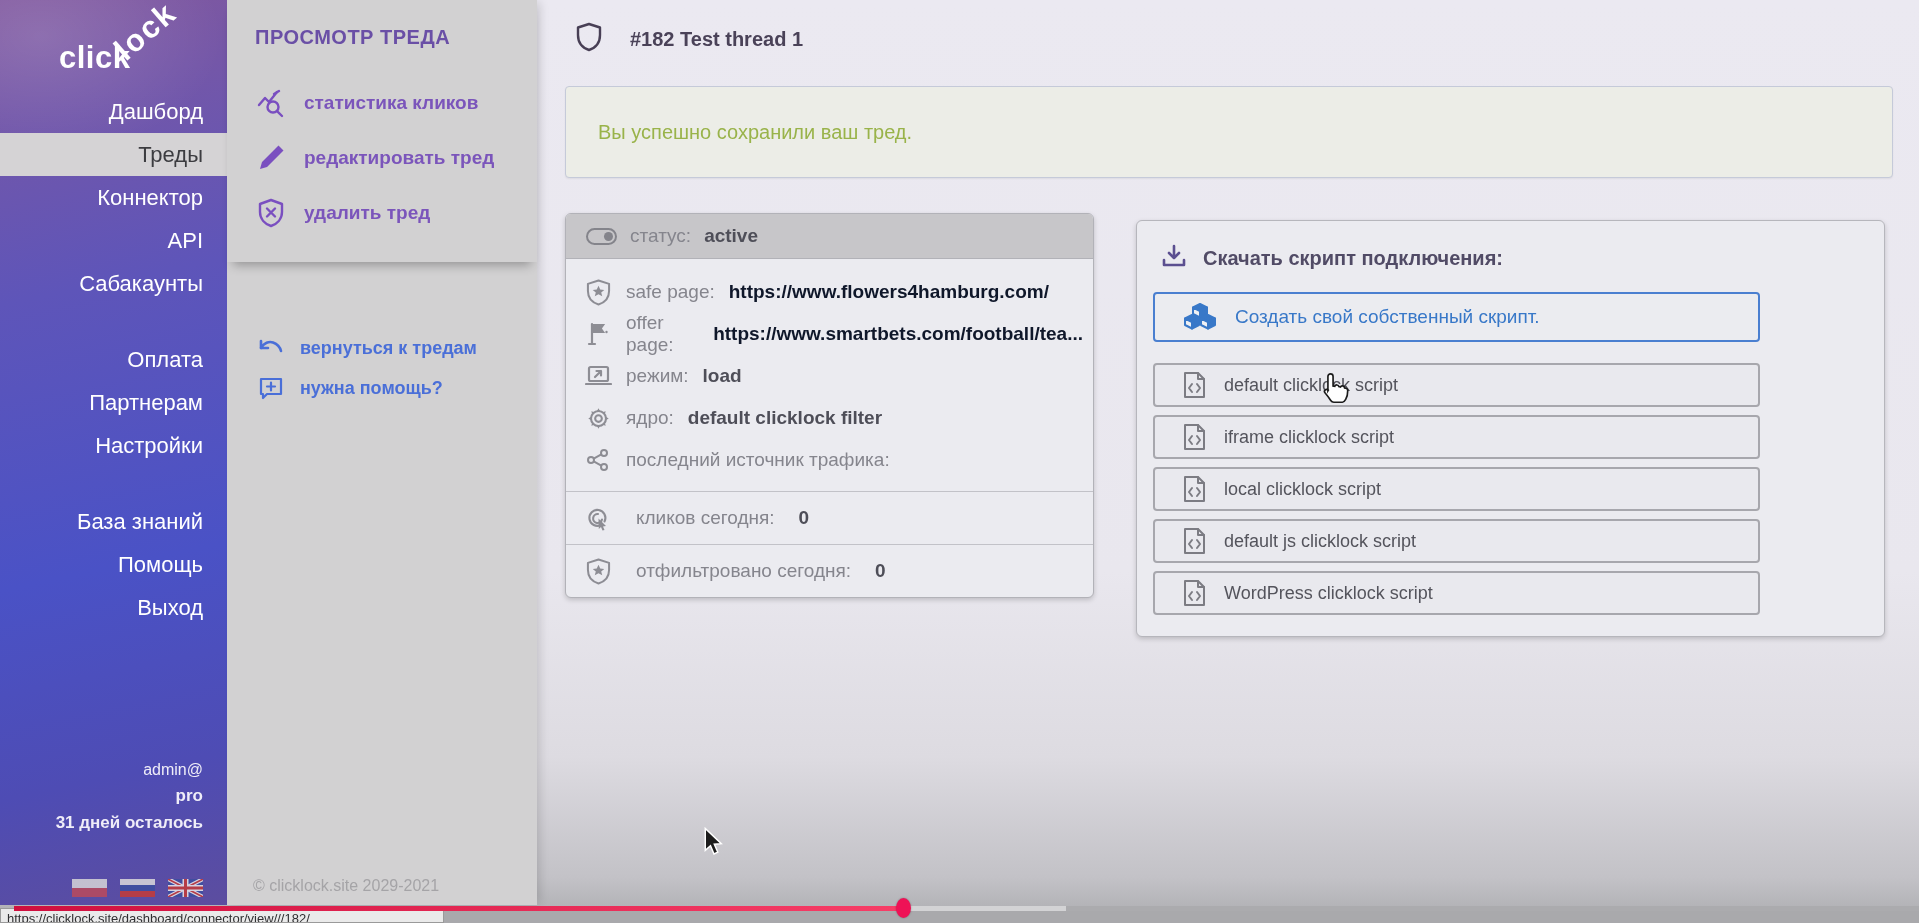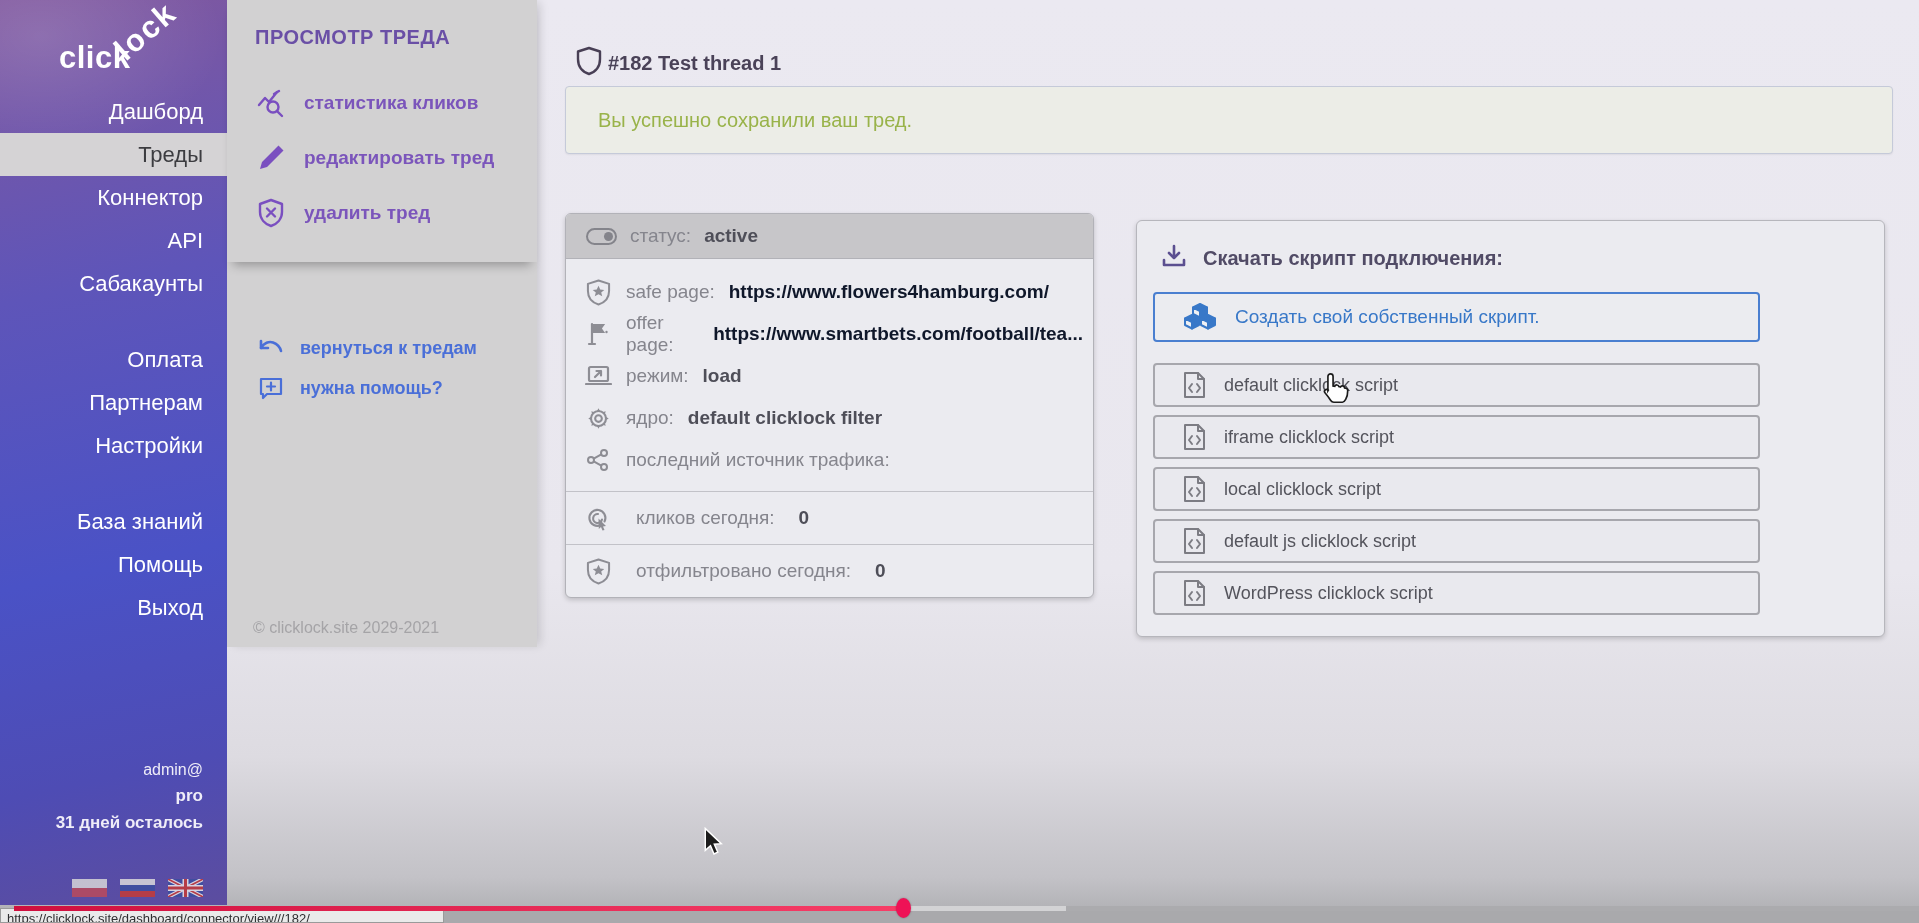--- a/index.html
+++ b/index.html
@@ -22,41 +22,41 @@
   .nav-item.active { background:#d5d3d5; color:#3c3c40; }
   .nav-gap { margin-top:33px; }
   .account { position:absolute; right:24px; bottom:72px; text-align:right; color:#efedf8; }
   .account .email { font-size:16px; margin-bottom:7px; }
   .account .plan  { font-size:17px; font-weight:bold; margin-bottom:7px; }
   .account .days  { font-size:17px; font-weight:bold; }
   .flags { position:absolute; right:24px; bottom:8px; display:flex; gap:13px; align-items:center; opacity:.88; }
   .flag { width:35px; height:18px; display:block; }
 
   
-  .col2 { position:absolute; left:227px; top:0; width:310px; height:647px; background:#d2d1d2;
+  .col2 { position:absolute; left:227px; top:0; width:310px; height:905px; background:#d2d1d2;
           box-shadow:5px 0 9px -2px rgba(0,0,0,.14); }
   .col2-top { height:262px; padding:26px 22px 0 28px; background:#d2d1d2;
               box-shadow:0 9px 10px -6px rgba(0,0,0,.30); position:relative; }
   .panel-title { color:#6a4fa6; font-size:20px; font-weight:bold; letter-spacing:.5px; }
   .pmenu { margin-top:26px; }
   .pmenu-item { display:flex; align-items:center; gap:17px; height:55px; color:#7b55bb;
                 font-size:19px; font-weight:bold; cursor:pointer; }
   .pmenu-item .ic { width:32px; display:flex; justify-content:center; color:#7a4fc0; flex:0 0 32px; }
   .plinks { margin-top:66px; padding:0 22px 0 30px; }
   .plink { display:flex; align-items:center; gap:15px; height:40px; color:#4a6fd8;
            font-size:18px; font-weight:bold; cursor:pointer; }
   .plink .ic { width:28px; display:flex; justify-content:center; color:#4a6fd8; flex:0 0 28px; }
   .copyright { position:absolute; left:26px; bottom:10px; color:#a5a4a7; font-size:16px; }
 
   
-  .page-header { position:absolute; left:576px; top:22px; display:flex; align-items:center; gap:6px;margin-top:24px; }
+  .page-header { position:absolute; left:576px; top:22px; display:flex; align-items:center; gap:28px; }
   .page-header .ic { color:#483f55; }
   .page-title { color:#4a4258; font-size:20px; font-weight:bold; }
 
-  .alert { position:absolute; left:565px; top:86px; width:1328px; height:68px;
+  .alert { position:absolute; left:565px; top:86px; width:1328px; height:92px;
            background:#ecede7; border:1px solid #c5cad9; border-radius:4px;
            box-shadow:0 1px 2px rgba(0,0,0,.06); display:flex; align-items:center; padding-left:32px; }
   .alert-text { color:#99b34a; font-size:20px; }
 
   .status-card { position:absolute; left:565px; top:213px; width:529px;
                  background:#ebebf0; border:1px solid #b2b2b8; border-radius:6px;
                  box-shadow:0 2px 5px rgba(0,0,0,.18); overflow:hidden; }
   .sc-header { height:45px; background:#c7c6c9; border-bottom:1px solid #b2b2b8;
                display:flex; align-items:center; gap:13px; padding-left:20px; }
   .toggle-pill { width:31px; height:17px; border:2px solid #84848b; border-radius:9px; position:relative; }

